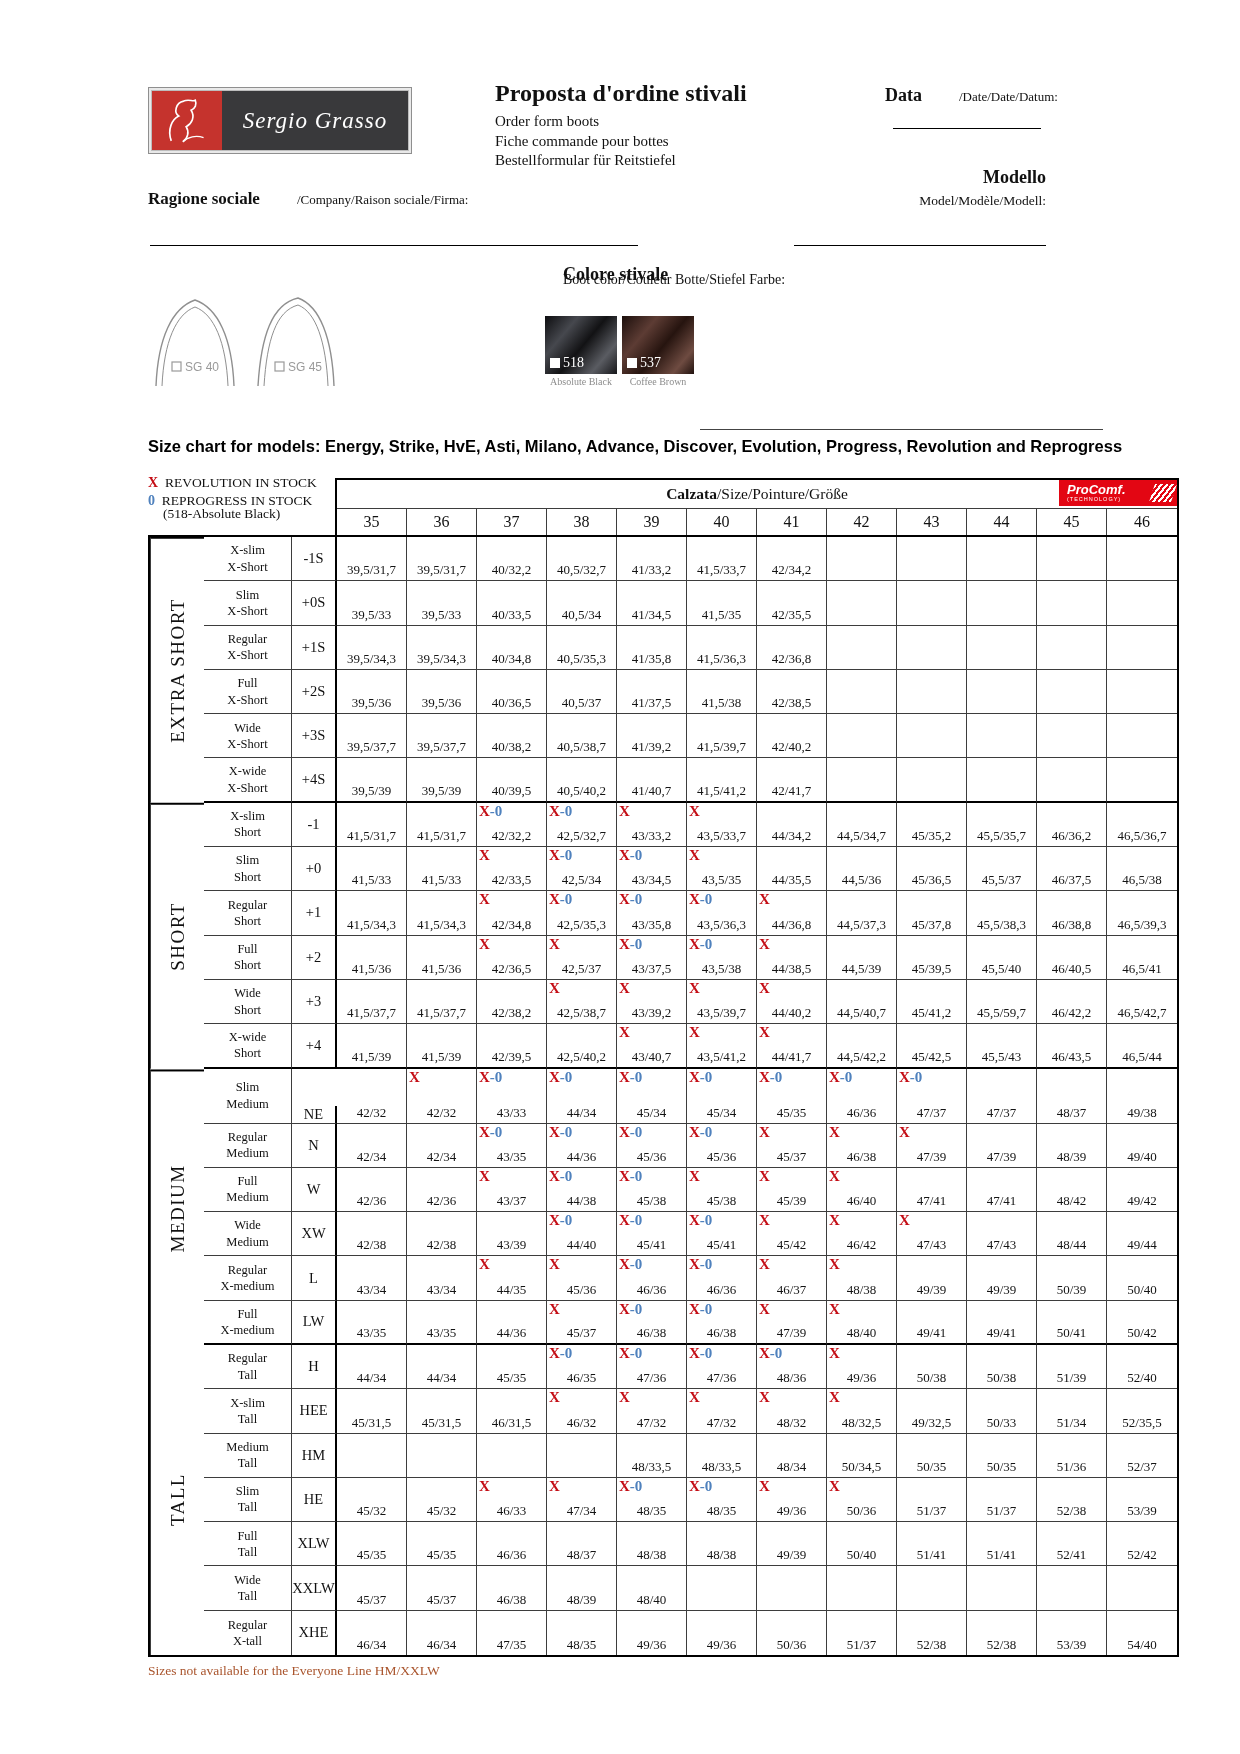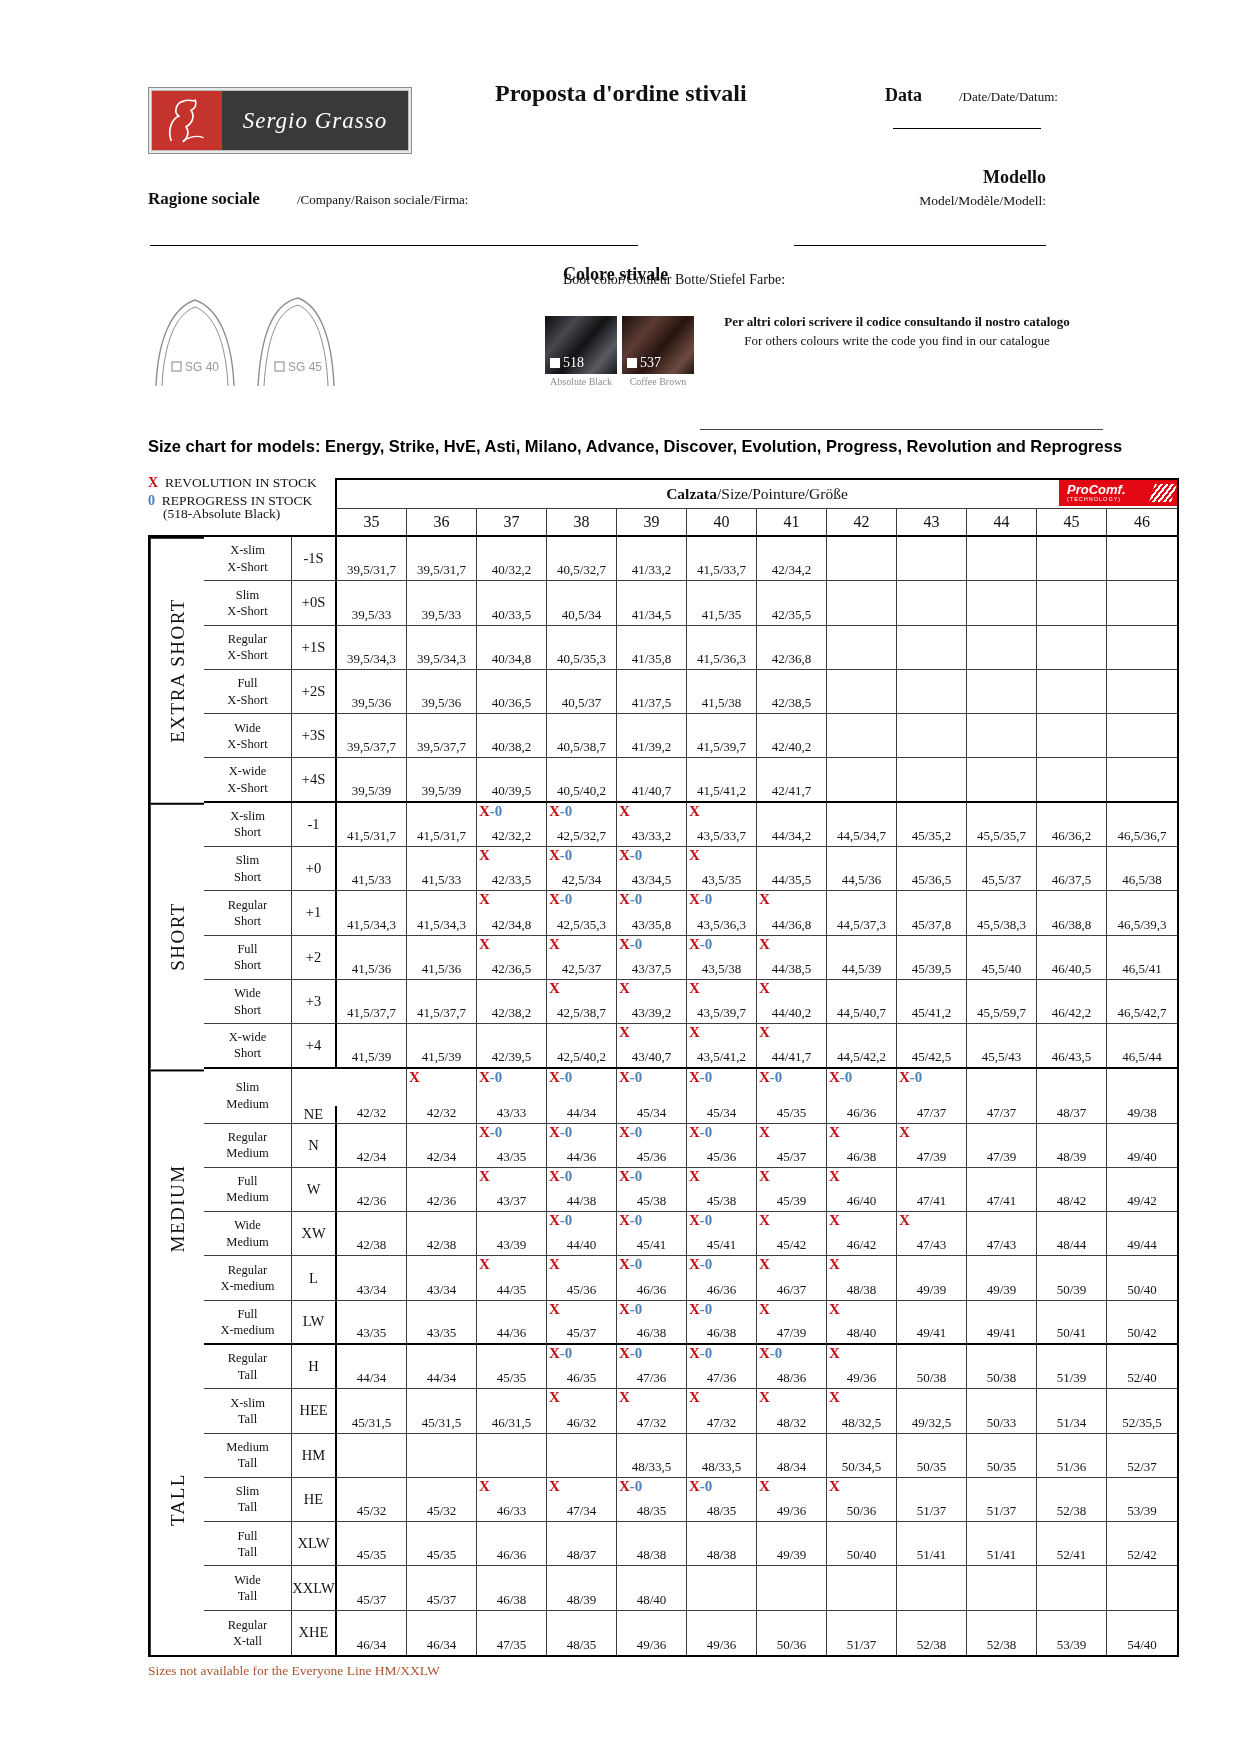--- a/index.html
+++ b/index.html
@@ -91,20 +91,25 @@
           <path d="M30 57 C36 51 46 49 55 52" fill="none" stroke="#ffffff" stroke-width="1.6"></path>
         </svg>
       </div>
       <div class="logo-dark">
         <span class="logo-text">Sergio Grasso</span>
       </div>
     </div>
   </div>
 
   <div class="doc-title">Proposta d'ordine stivali</div>
+  <div class="doc-subs">
+    <div>Order form boots</div>
+    <div>Fiche commande pour bottes</div>
+    <div>Bestellformular für Reitstiefel</div>
+  </div>
 
   <div class="date-block"><span class="bold-big">Data</span><span class="small-rest">/Date/Date/Datum:</span></div>
   <div class="date-line"></div>
 
   <div class="model-block"><span class="bold-big">Modello</span></div>
   <div class="model-sub">Model/Modèle/Modell:</div>
 
   <div class="company-block"><span class="bold-big" style="font-size:17px;">Ragione sociale</span><span class="small-rest">/Company/Raison sociale/Firma:</span></div>
   <div class="line-left"></div>
   <div class="line-right"></div>
@@ -143,24 +148,20 @@
       <div class="swatch swatch-537">
         <span class="swatch-tag">
             <span class="swatch-box"></span>
             <span>537</span>
           </span>
       </div>
       <div class="swatch-cap">Coffee Brown</div>
     </div>
   </div>
 
-  <div class="color-note">
-    <span class="b">Per altri colori scrivere il codice consultando il nostro catalogo</span>
-    <span class="n">For others colours write the code you find in our catalogue</span>
-  </div>
   <div class="color-line"></div>
 
   <div class="chart-title">Size chart for models: Energy, Strike, HvE, Asti, Milano, Advance, Discover, Evolution, Progress, Revolution and Reprogress</div>
 
   <div class="legend" id="legend">
       <div><span class="lm" style="color: rgb(196, 14, 22);">X</span>&nbsp; REVOLUTION IN STOCK</div>
       <div><span class="lm" style="color: rgb(79, 129, 189);">0</span>&nbsp; REPROGRESS IN STOCK</div>
     </div>
   <div class="legend-note">(518-Absolute Black)</div>
 

